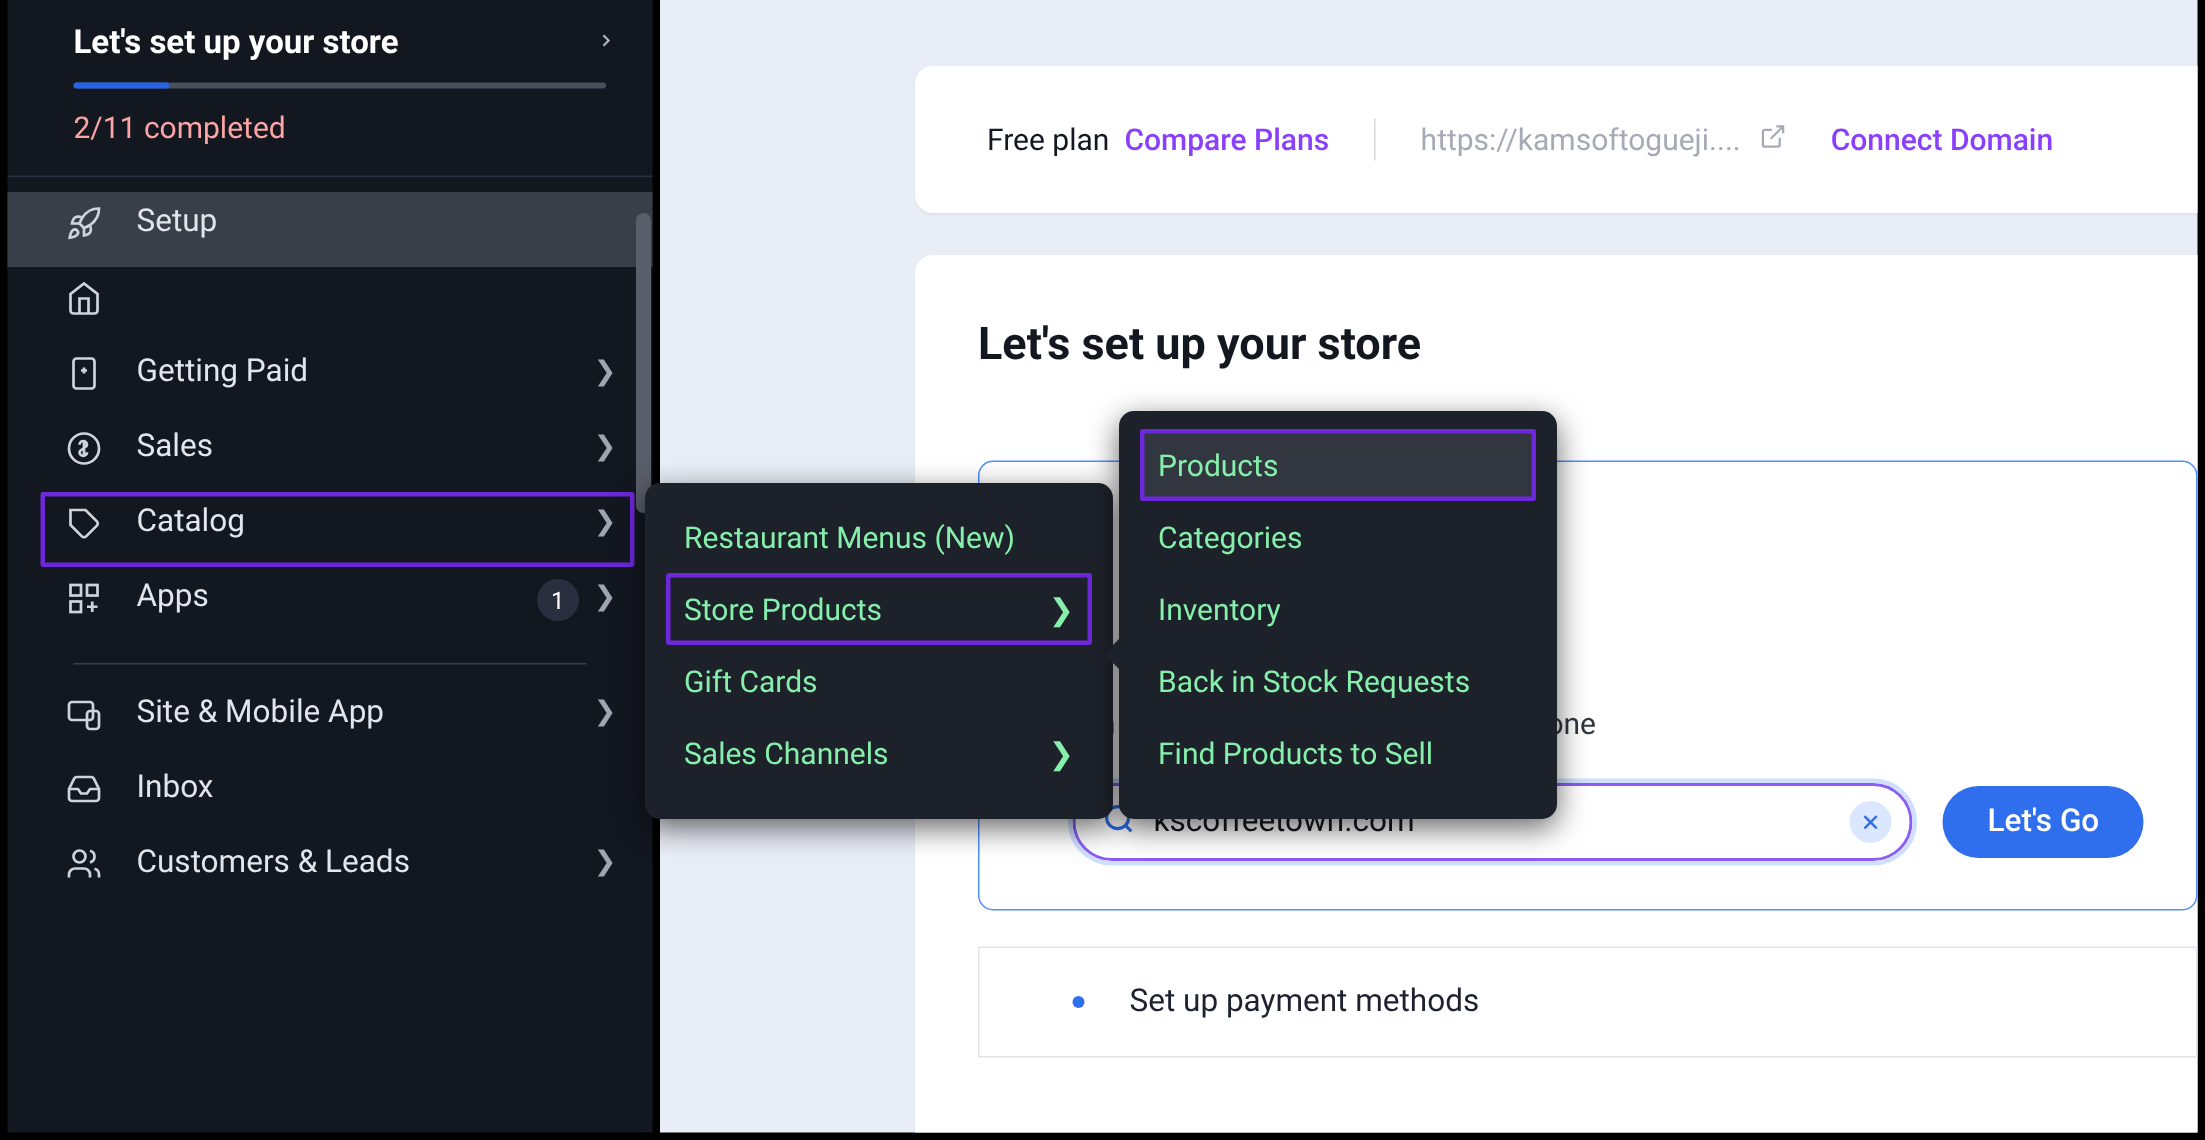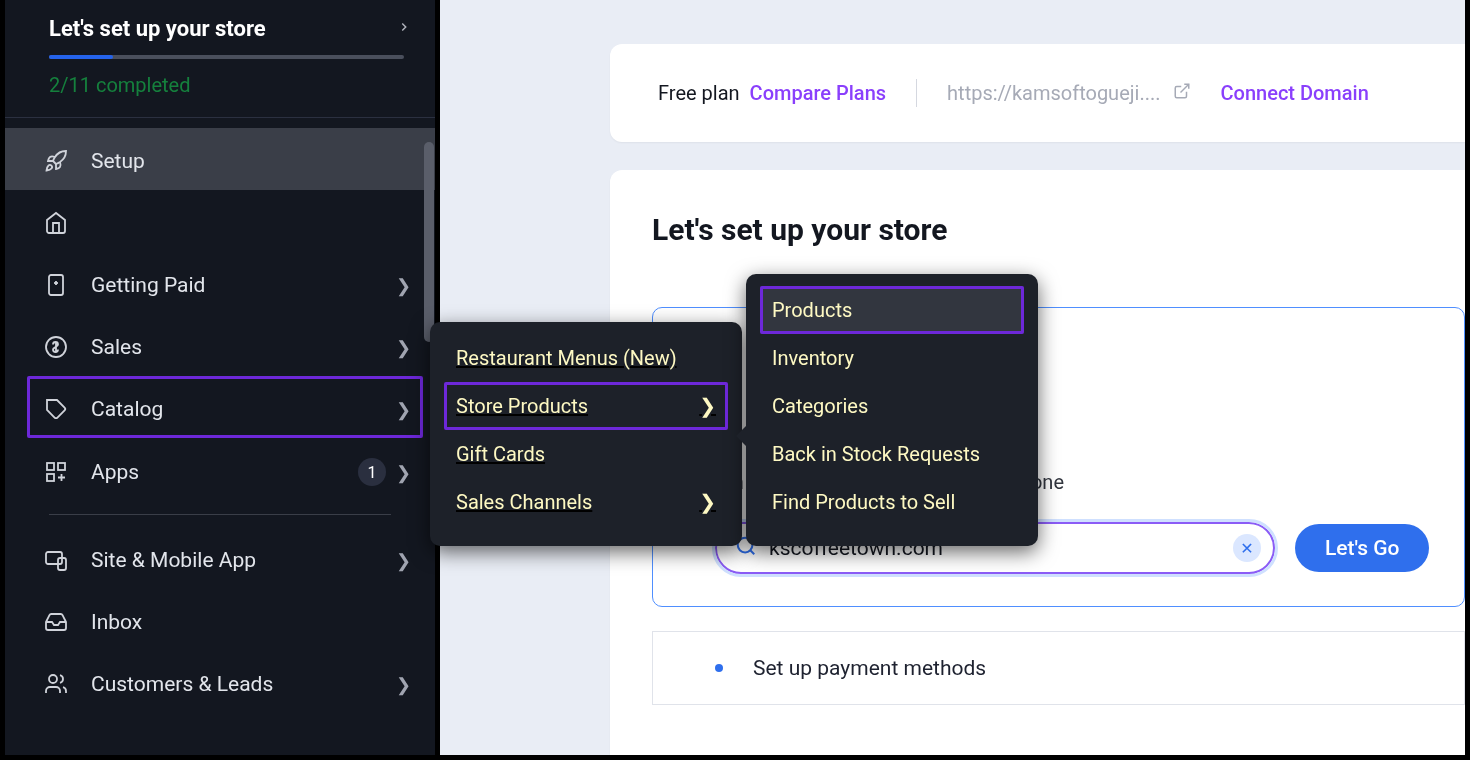--- a/index.html
+++ b/index.html
@@ -6,37 +6,37 @@
     body { background: #000; width: 1470px; height: 760px; overflow: hidden; position: relative; }
     
     .sidebar { position: absolute; left: 5px; top: 0; width: 430px; height: 755px; background: #131720; color: #e2e5eb; }
     
     .setup-header { padding: 16px 24px 20px 44px; border-bottom: 1px solid #2b3040; position: relative; }
     .setup-title-row { display: flex; align-items: center; justify-content: space-between; margin-bottom: 14px; }
     .setup-title { font-size: 22px; font-weight: 700; color: #fff; }
     .chevron { color: #b0b3bb; }
     .progress-track { width: 355px; height: 4px; background: #4a4f5c; border-radius: 2px; margin-bottom: 14px; }
     .progress-fill { height: 100%; background: #2563eb; border-radius: 2px; }
-    .progress-text { font-size: 20px; color: #15803d; }
+    .progress-text { font-size: 20px; color: #fca5a5; }
     
     .nav { padding-top: 10px; }
-    .nav-item { display: flex; align-items: center; padding: 20px 24px 16px 38px; cursor: pointer; font-size: 21px; position: relative; }
+    .nav-item { display: flex; align-items: flex-start; padding: 8px 24px 16px 38px; cursor: pointer; font-size: 21px; position: relative; }
     .nav-item.active { background: #3a3e48; }
     .nav-item.highlighted { outline: 3px solid #6d28d9; outline-offset: -3px; margin: 0 12px 0 22px; padding-left: 16px; padding-right: 12px; border-radius: 2px; }
     .nav-icon { width: 26px; height: 26px; margin-right: 22px; display: inline-flex; align-items: center; justify-content: center; flex-shrink: 0; }
     .nav-icon svg { width: 24px; height: 24px; stroke: #d0d3da; fill: none; stroke-width: 1.8; }
     .nav-label { flex: 1; color: #e2e5eb; }
     .nav-badge { background: #2a2f3f; color: #fff; width: 28px; height: 28px; border-radius: 14px; display: inline-flex; align-items: center; justify-content: center; font-size: 16px; margin-right: 10px; }
     .nav-chevron { color: #a0a4b0; font-size: 18px; }
     
     .divider { height: 1px; background: #3a3e48; margin: 12px 44px; }
     
-    .flyout-1 { position: absolute; left: 430px; top: 322px; width: 312px; background: #1d2129; border-radius: 10px; box-shadow: 0 6px 20px rgba(0,0,0,0.6); padding: 12px 0 20px 0; z-index: 10; text-decoration: underline; }
+    .flyout-1 { position: absolute; left: 430px; top: 322px; width: 312px; background: #1d2129; border-radius: 10px; box-shadow: 0 6px 20px rgba(0,0,0,0.6); padding: 12px 0 20px 0; z-index: 10; }
     .flyout-2 { position: absolute; left: 746px; top: 274px; width: 292px; background: #1d2129; border-radius: 10px; box-shadow: 0 6px 20px rgba(0,0,0,0.6); padding: 12px 0 20px 0; z-index: 11; }
-    .flyout-item { display: flex; align-items: center; justify-content: space-between; padding: 12px 26px; font-size: 20px; color: #fef9c3; cursor: pointer; }
+    .flyout-item { display: flex; align-items: center; justify-content: space-between; padding: 12px 26px; font-size: 20px; color: #86efac; cursor: pointer; }
     .flyout-item.highlighted { outline: 3px solid #6d28d9; outline-offset: -3px; margin: 0 14px; padding-left: 12px; padding-right: 12px; border-radius: 2px; }
     .flyout-item.active-bg { background: #32363f; margin: 0 14px; padding-left: 12px; padding-right: 12px; border-radius: 2px; }
     .flyout-pointer { position: absolute; left: -10px; top: 150px; width: 0; height: 0; border-top: 12px solid transparent; border-bottom: 12px solid transparent; border-right: 12px solid #1d2129; }
     
     .main { position: absolute; left: 440px; top: 0; right: 5px; bottom: 5px; background: #e9edf5; }
     .top-bar { position: absolute; left: 170px; top: 44px; right: 0; height: 98px; background: #fff; border-radius: 12px 0 0 12px; display: flex; align-items: center; padding: 0 48px; font-size: 20px; box-shadow: 0 1px 2px rgba(0,0,0,0.05); }
     .top-plan { color: #131720; margin-right: 10px; }
     .top-link { color: #8a3ffc; font-weight: 500; }
     .top-sep { width: 1px; height: 28px; background: #d5d8e0; margin: 0 30px; }
     .top-url { color: #a6aab6; margin-right: 12px; }
@@ -241,24 +241,24 @@
     <span>❯</span>
   </div>
 </div>
 
 <div class="flyout-2">
   <div class="flyout-pointer"></div>
   <div class="flyout-item highlighted active-bg">
     <span>Products</span>
   </div>
   <div class="flyout-item">
+    <span>Categories</span>
+  </div>
+  <div class="flyout-item">
     <span>Inventory</span>
   </div>
   <div class="flyout-item">
-    <span>Categories</span>
-  </div>
-  <div class="flyout-item">
     <span>Back in Stock Requests</span>
   </div>
   <div class="flyout-item">
     <span>Find Products to Sell</span>
   </div>
 </div>
 
 </body></html>

